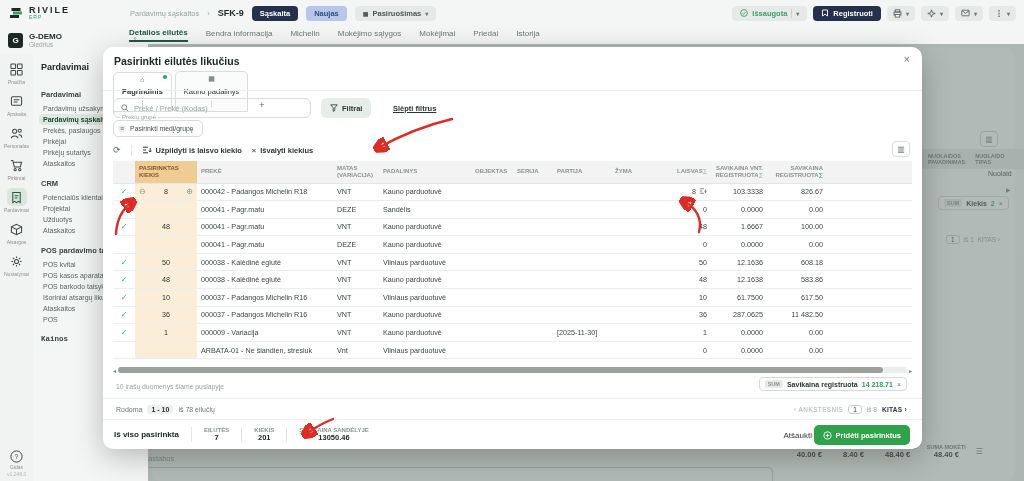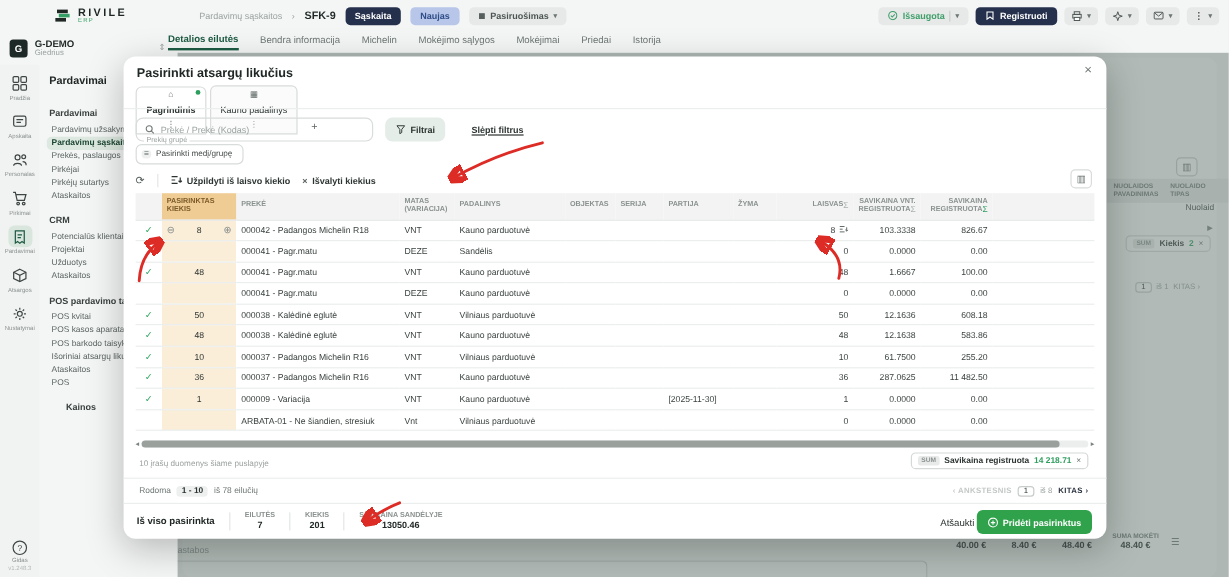--- a/index.html
+++ b/index.html
@@ -2,21 +2,21 @@
 <html><head>
 <meta charset="utf-8">
 <style>
   * { margin:0; padding:0; box-sizing:border-box; }
   html,body { width:1024px; height:481px; overflow:hidden; background:#eef0ef;
               font-family:"Liberation Sans", sans-serif; -webkit-font-smoothing:antialiased; }
   .abs { position:absolute; }
   #stage { position:relative; width:1024px; height:481px; background:#f4f6f5; }
 
   
-  #topbar { left:0; top:0; width:1024px; height:26px; background:#f4f6f5; display:flex; align-items:center; z-index:3;padding-left:36px; }
+  #topbar { left:0; top:0; width:1024px; height:26px; background:#f4f6f5; display:flex; align-items:center; z-index:3; }
   #logo { display:flex; align-items:center; gap:5px; padding-left:10px; width:130px; }
   .logo-mark { width:14px; height:12px; }
   .brand-name { font-size:9px; font-weight:bold; letter-spacing:2px; color:#1c2523; line-height:8px; }
   .brand-sub { font-size:5px; color:#35a065; letter-spacing:1px; }
   #breadcrumb-row { display:flex; align-items:center; gap:8px; }
   .crumb { font-size:7.5px; color:#9aa3a0; }
   .crumb-sep { font-size:7.5px; color:#9aa3a0; }
   .doc-code { font-size:9px; font-weight:bold; color:#1f2a28; }
   .pill { height:15px; display:inline-flex; align-items:center; gap:4px; padding:0 8px; border-radius:4px; font-size:7.5px; font-weight:bold; }
   .pill-dark { background:#25304d; color:#fff; }
@@ -28,21 +28,21 @@
   .saved-pill { color:#3f9e6a; }
   .saved-pill .lbl { color:#3f9e6a; }
   .v-div { width:1px; height:9px; background:#c9cfcd; }
 
   
   #workspace { left:0; top:26px; width:148px; height:28px; background:#f4f6f5; display:flex; align-items:center; gap:6px; padding-left:8px; z-index:3; }
   .ws-logo { width:15px; height:15px; background:#1d2926; color:#fff; border-radius:3px; font-size:8px; font-weight:bold; display:flex; align-items:center; justify-content:center; }
   .ws-name { font-size:8px; font-weight:bold; color:#222b29; line-height:9px; }
   .ws-user { font-size:6.5px; color:#9aa3a0; }
   .ws-sort { margin-left:auto; padding-right:10px; color:#9aa3a0; font-size:7px; }
-  #main-tabs { left:140px; top:26px; height:18px; display:flex; gap:18px; align-items:center; z-index:3;text-align:right; }
+  #main-tabs { left:129px; top:26px; height:18px; display:flex; gap:18px; align-items:center; z-index:3;text-align:right; }
   .main-tab { font-size:8px; color:#6d7774; padding-bottom:3px; }
   .main-tab.active { color:#1d5a43; font-weight:bold; border-bottom:2px solid #1d5a43; }
 
   
   #rail { left:0; top:54px; width:33px; height:427px; background:#f1f3f2; z-index:3; display:flex; flex-direction:column; align-items:center; padding-top:6px; gap:7px; }
   .rail-item { width:30px; display:flex; flex-direction:column; align-items:center; gap:1px; }
   .rail-ic { width:20px; height:18px; border-radius:5px; display:flex; align-items:center; justify-content:center; }
   .rail-item.active .rail-ic { background:#d9e6dd; }
   .rail-lbl { font-size:5px; color:#8a918f; text-align:center; }
   #rail-bottom { margin-top:auto; padding-bottom:4px; display:flex; flex-direction:column; align-items:center; gap:1px; }
@@ -342,21 +342,21 @@
         <div class="menu-item">Projektai</div>
         <div class="menu-item">Užduotys</div>
         <div class="menu-item">Ataskaitos</div>
         <div class="menu-sec-h" style="margin: 10px 2px 4px;">POS pardavimo taškai</div>
         <div class="menu-item">POS kvitai</div>
         <div class="menu-item">POS kasos aparatai</div>
         <div class="menu-item">POS barkodo taisyklės</div>
         <div class="menu-item">Išoriniai atsargų likučiai</div>
         <div class="menu-item">Ataskaitos</div>
         <div class="menu-item">POS</div>
-        <div class="menu-sec-h" style="margin: 10px 16px 4px;">Kainos<span class="collapse-caret">⌃</span></div>
+        <div class="menu-sec-h" style="margin: 10px 2px 4px; font-family: Liberation Mono, monospace;">Kainos<span class="collapse-caret">⌃</span></div>
       </div>
   </div>
 
   <div id="bg-card" class="abs"></div>
   <div class="bg-colpick abs">▥</div>
   <div id="bg-thead" class="abs">
     <span class="bg-th">NUOLAIDOS
 PAVADINIMAS</span>
     <span class="bg-th">NUOLAIDO
 TIPAS</span>
@@ -393,21 +393,21 @@
       </div>
       <span id="bg-burger" style="order:9;">☰</span>
   </div>
   <div id="bg-notes-label" class="abs">Pastabos</div>
   <div id="bg-notes-box" class="abs"></div>
   <div id="bg-mini" class="abs">⁘</div>
 
   <div id="dim" class="abs"></div>
 
   <div id="modal" class="abs">
-    <div class="m-title">Pasirinkti atsargų likučius</div>
+    <div class="m-title">Pasirinkti eilutės likučius</div>
     <div class="m-close">×</div>
 
     <div id="m-tabs">
         <div class="m-tab active">
           <span class="ic">⌂</span>
           <span>Pagrindinis</span>
           <span class="kb">⋮</span>
           <span class="dot"></span>
         </div>
         <div class="m-tab">
@@ -609,21 +609,21 @@
             <td>VNT</td>
             <td>Vilniaus parduotuvė</td>
             <td></td>
             <td></td>
             <td></td>
             <td></td>
             <td class="num"><span class="laisvas-wrap">
                 <span>10</span>
               </span></td>
             <td class="num">61.7500</td>
-            <td class="num">255.20</td>
+            <td class="num">617.50</td>
             <td></td>
           </tr>
           <tr>
             <td class="chk">✓</td>
             <td class="qty-c">36</td>
             <td>000037 - Padangos Michelin R16</td>
             <td>VNT</td>
             <td>Kauno parduotuvė</td>
             <td></td>
             <td></td>

